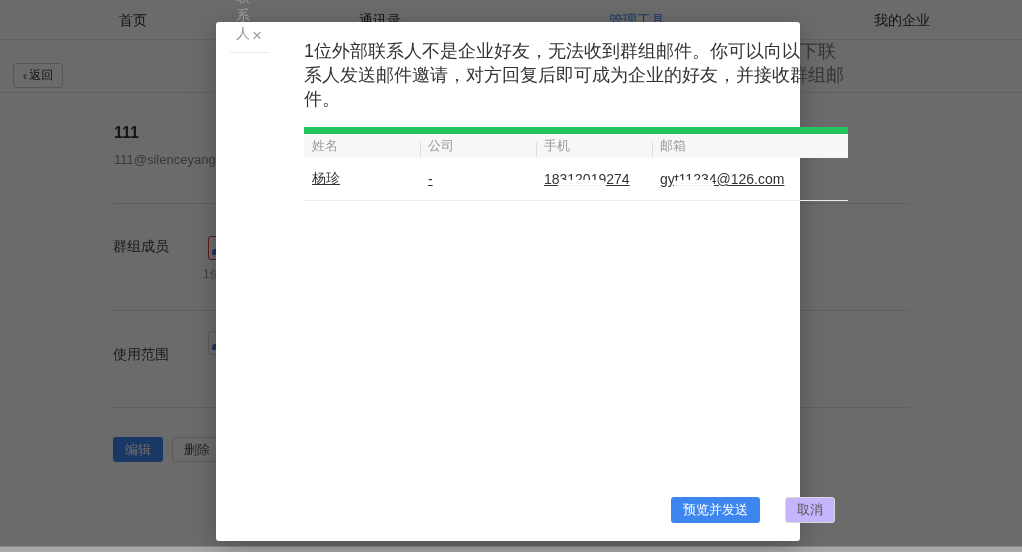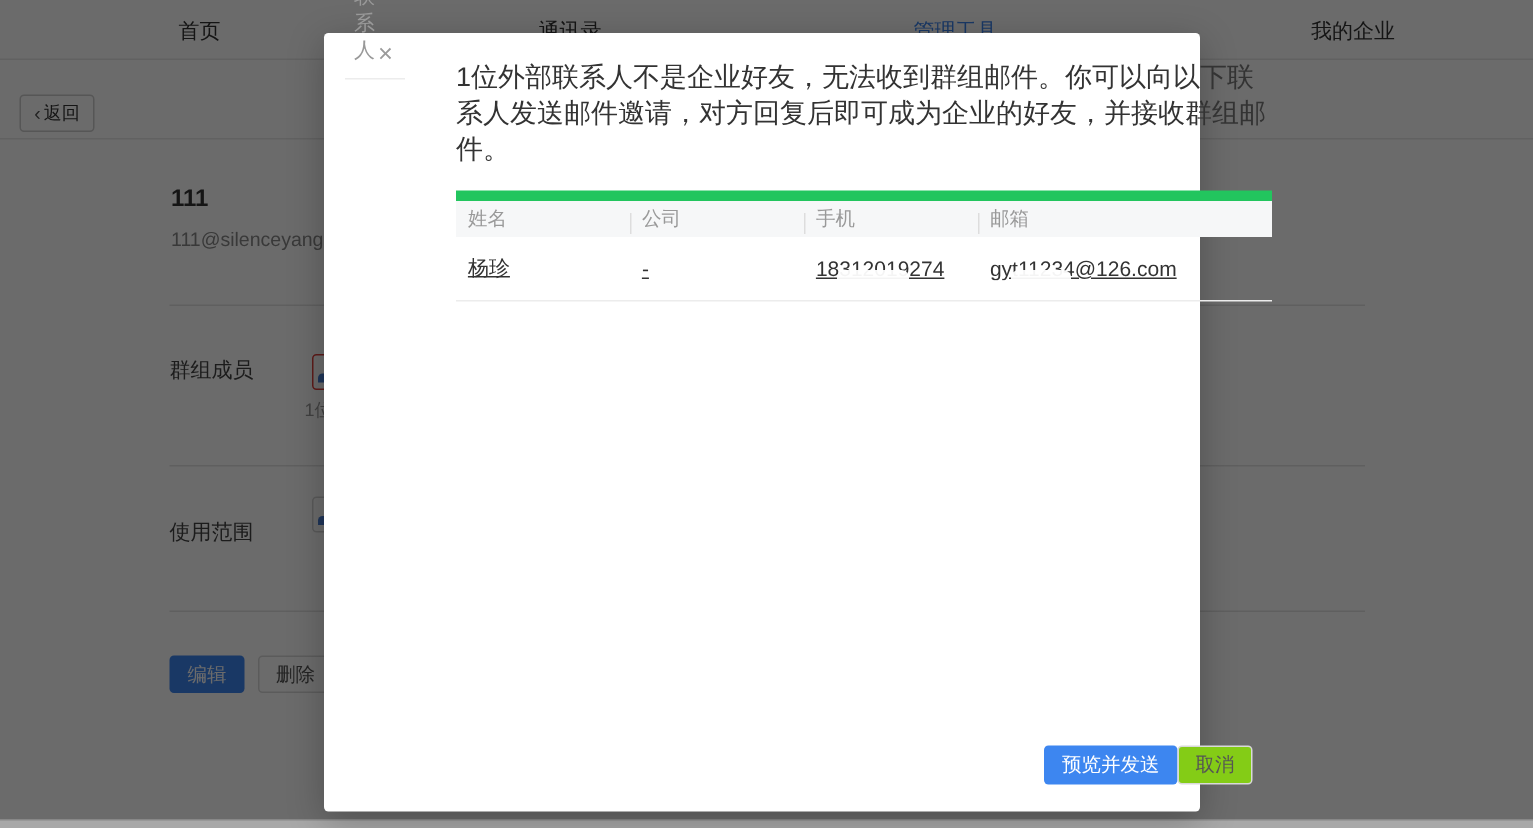--- a/index.html
+++ b/index.html
@@ -41,23 +41,23 @@
   .table { margin-top:16px; width:544px; border-top:7px solid #22c55e; }
   .thead { display:flex; height:24px; background:#f6f7f8; align-items:center; }
   .th { position:relative; font-size:13px; color:#999; padding-left:8px; }
   .th + .th::before { content:""; position:absolute; left:0; top:5px; height:14px; width:1px; background:#ddd; }
   .col-0 { width:116px; } .col-1 { width:116px; } .col-2 { width:116px; } .col-3 { width:196px; }
   .trow { display:flex; height:43px; align-items:center; border-bottom:1px solid #ececec; }
   .td { position:relative; font-size:14px; color:#333; padding-left:8px; white-space:nowrap; overflow:hidden;text-decoration:underline; }
   .censor { position:absolute; background:rgba(255,255,255,0.95); border-radius:5px; z-index:2; }
   .censor-phone { left:22px; top:9px; width:48px; height:13px; }
   .censor-email { left:22px; top:9px; width:40px; height:13px; }
-  .modal-footer { display:flex; justify-content:flex-end; align-items:center; gap:0; padding:0 13px 18px 0; }
+  .modal-footer { display:flex; justify-content:flex-end; align-items:center; gap:25px; padding:0 13px 18px 0; }
   .btn-primary { height:26px; padding:0 12px; background:var(--accent,#3d86f0); color:#fff; border:none; border-radius:3px; font-size:13px; cursor:pointer; }
-  .btn-cancel { height:26px; width:50px; background:#84cc16; color:#555; border:1px solid #d9d9d9; border-radius:3px; font-size:13px; cursor:pointer; }
+  .btn-cancel { height:26px; width:50px; background:#c4b5fd; color:#555; border:1px solid #d9d9d9; border-radius:3px; font-size:13px; cursor:pointer; }
 </style>
 </head>
 <body>
 
 <div class="app">
 
   <div class="nav">
     <span class="nav-item" style="left:133px">首页</span>
     <span class="nav-item" style="left:380px">通讯录</span>
     <span class="nav-item active" style="left:637px">管理工具</span>

